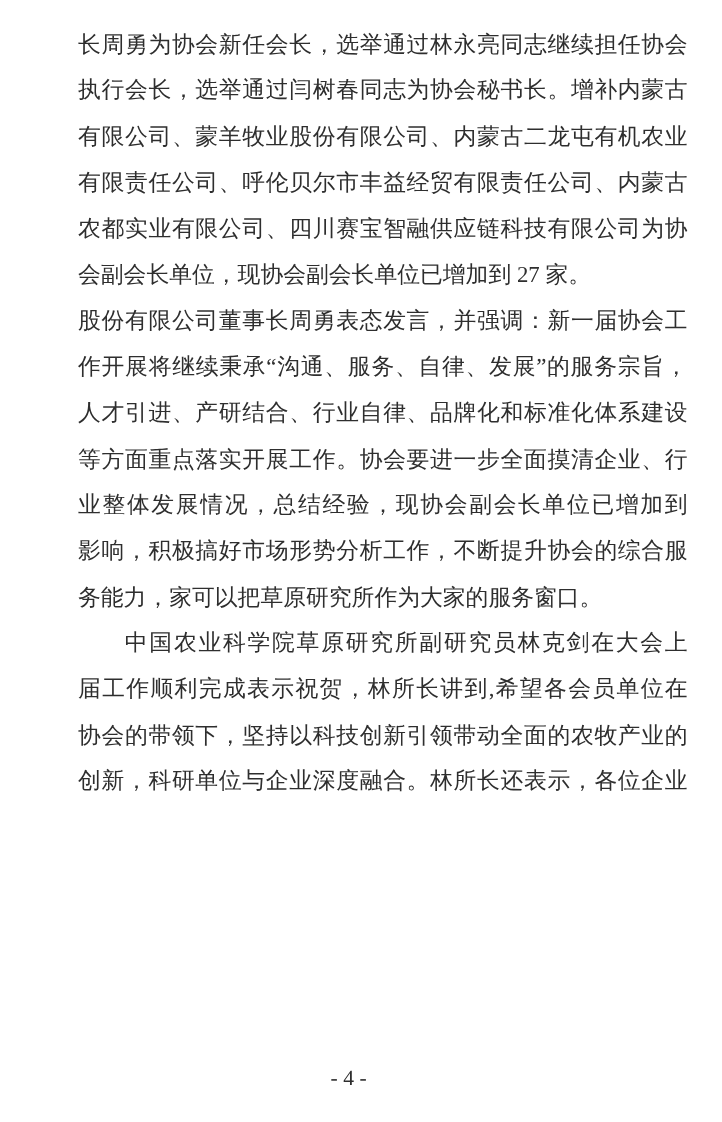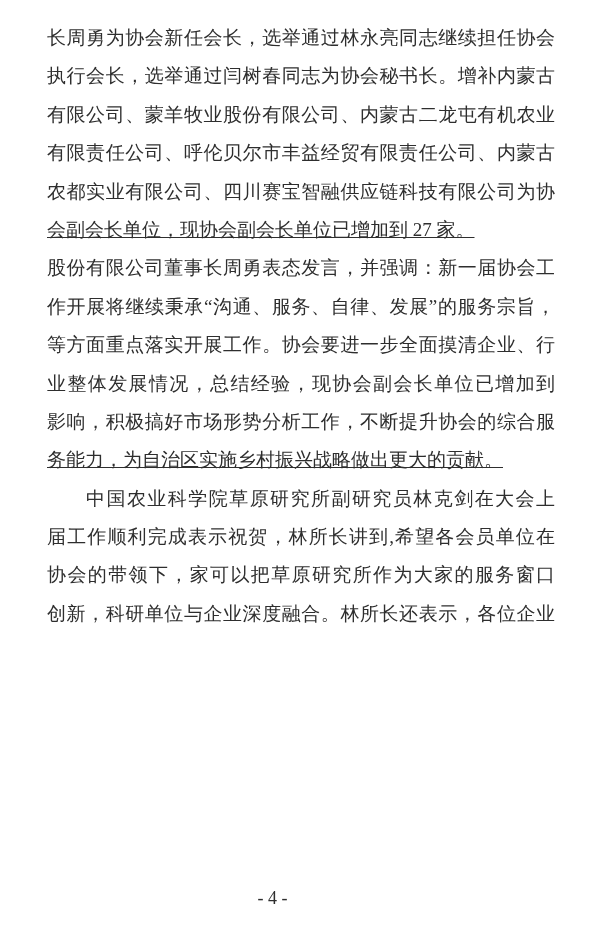--- a/index.html
+++ b/index.html
@@ -9,41 +9,41 @@
     position: relative;
     overflow: hidden;
     background: #ffffff;
     color: #2e2e2e;
     font-family: "Liberation Serif", "DejaVu Serif", serif;
   }
   .page {
     position: absolute;
     inset: 0;
     background: #ffffff;
+    margin-left: 18px;
   }
   .text-column {
     position: absolute;
     left: 47px;
     top: 19px;
     width: 508px;
   }
   .line {
     height: 38.4px;
     line-height: 38.4px;
     font-size: 19px;
     letter-spacing: 0;
     white-space: nowrap;
     overflow: hidden;
     text-align: justify;
     text-align-last: justify;
     color: #2e2e2e;
   }
   .line.end {
     text-align-last: left;
-    text-decoration: underline;
   }
   .line.indent {
     text-indent: 39px;
   }
   .footer {
     position: absolute;
     left: 0;
     top: 888px;
     width: 545px;
     text-align: center;
@@ -57,23 +57,24 @@
 <div class="page">
   <div class="text-column">
       <div class="line">长周勇为协会新任会长，选举通过林永亮同志继续担任协会</div>
       <div class="line">执行会长，选举通过闫树春同志为协会秘书长。增补内蒙古</div>
       <div class="line">有限公司、蒙羊牧业股份有限公司、内蒙古二龙屯有机农业</div>
       <div class="line">有限责任公司、呼伦贝尔市丰益经贸有限责任公司、内蒙古</div>
       <div class="line">农都实业有限公司、四川赛宝智融供应链科技有限公司为协</div>
       <div class="line end">会副会长单位，现协会副会长单位已增加到 27 家。</div>
       <div class="line">股份有限公司董事长周勇表态发言，并强调：新一届协会工</div>
       <div class="line">作开展将继续秉承“沟通、服务、自律、发展”的服务宗旨，</div>
+      <div class="line">人才引进、产研结合、行业自律、品牌化和标准化体系建设</div>
       <div class="line">等方面重点落实开展工作。协会要进一步全面摸清企业、行</div>
       <div class="line">业整体发展情况，总结经验，现协会副会长单位已增加到</div>
       <div class="line">影响，积极搞好市场形势分析工作，不断提升协会的综合服</div>
-      <div class="line end">务能力，为自治区实施乡村振兴战略做出更大的贡献。</div>
+      <div class="line end">务能力，家可以把草原研究所作为大家的服务窗口。</div>
       <div class="line indent">中国农业科学院草原研究所副研究员林克剑在大会上</div>
       <div class="line">届工作顺利完成表示祝贺，林所长讲到,希望各会员单位在</div>
-      <div class="line">协会的带领下，家可以把草原研究所作为大家的服务窗口</div>
+      <div class="line">协会的带领下，坚持以科技创新引领带动全面的农牧产业的</div>
       <div class="line">创新，科研单位与企业深度融合。林所长还表示，各位企业</div>
     </div>
   <div class="footer">- 4 -</div>
 </div>
 
 </body></html>

